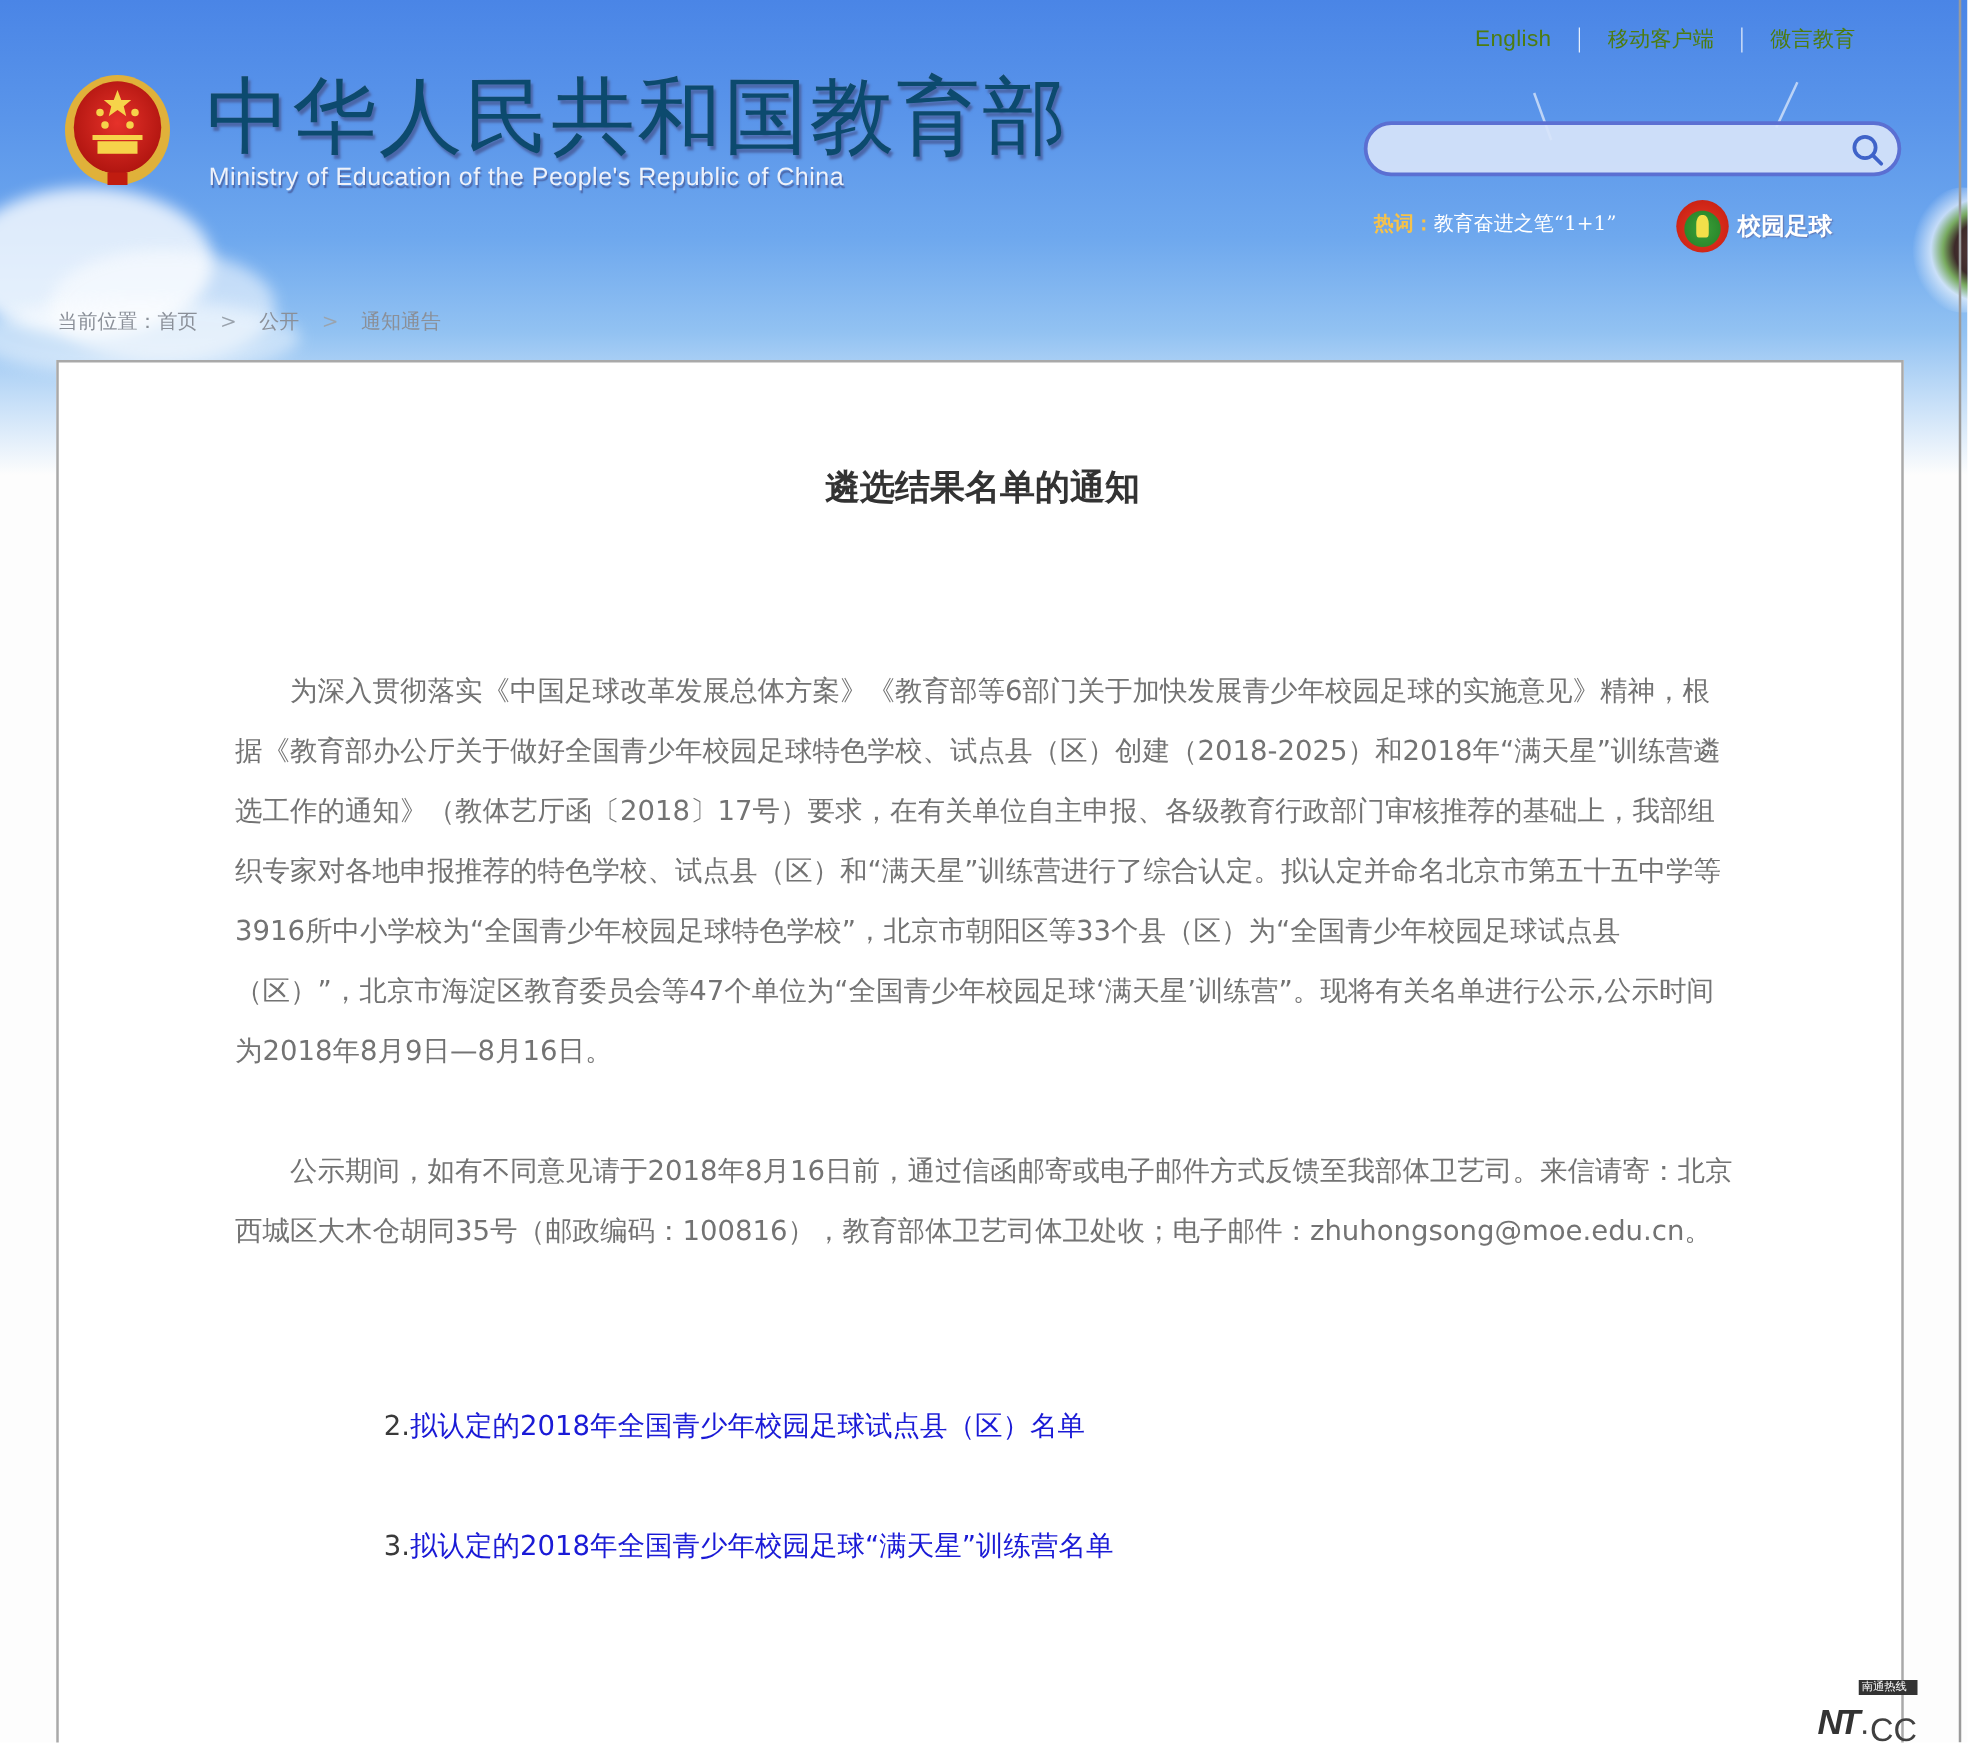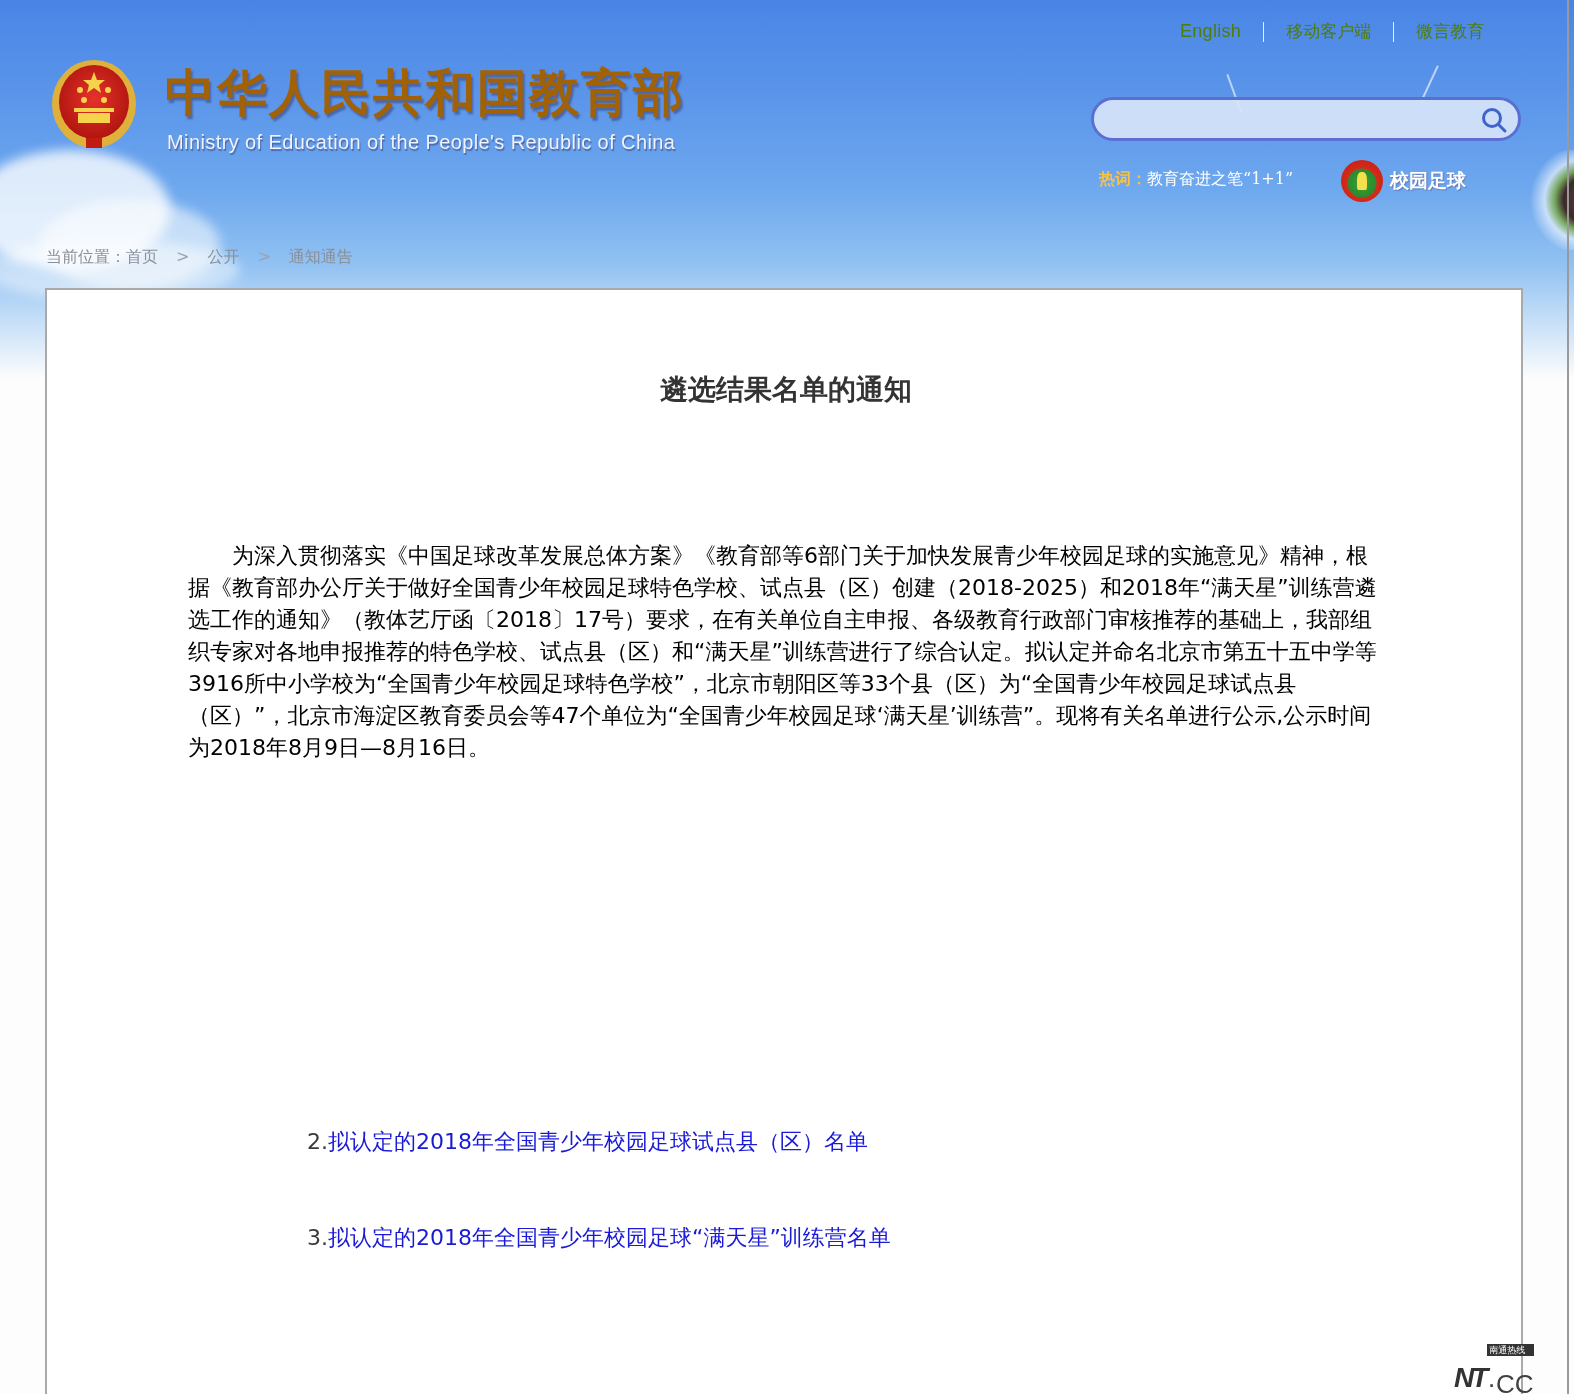--- a/index.html
+++ b/index.html
@@ -14,22 +14,22 @@
     z-index: 0;
   }
   .cloud { position: absolute; border-radius: 50%; background: rgba(255,255,255,0.78); filter: blur(6px); z-index: 1; }
   .right-edge-line { position: absolute; left: 1567px; top: 0; width: 2px; height: 1394px; background: #9a9a9a; z-index: 5; }
 
   .emblem {
     position: absolute; left: 50px; top: 58px; width: 88px; height: 96px; z-index: 3;
   }
   .site-title-cn {
     position: absolute; left: 165px; top: 60px; z-index: 3;
-    font-family: "DejaVu Sans", sans-serif; font-weight: bold;
-    font-size: 50px; letter-spacing: 2px; color: #a16207;
+    font-family: "DejaVu Sans", sans-serif; font-weight: normal;
+    font-size: 67px; letter-spacing: 2px; color: #0c4a6e;
     text-shadow: 2px 3px 2px #4b66a8, 0 0 1px #7a8fc5;
     line-height: 66px; white-space: nowrap;
   }
   .site-title-en {
     position: absolute; left: 167px; top: 131px; z-index: 3;
     font-family: "Liberation Sans", sans-serif; font-weight: normal;
     font-size: 20px; color: #eef2fa; letter-spacing: 0.4px;
     text-shadow: 1px 2px 1px #4b66a8; white-space: nowrap;
   }
 
@@ -74,22 +74,22 @@
 
   .card {
     position: absolute; left: 45px; top: 288px; width: 1478px; height: 1120px; z-index: 4;
     background: #ffffff; border: 2px solid #a9a9a9; box-sizing: border-box;
   }
   .article-title {
     position: absolute; left: 100px; top: 76px; width: 1278px; text-align: center;
     font-weight: bold; font-size: 28px; line-height: 48px; color: #333;
   }
   .article-body {
-    position: absolute; left: 141px; top: 250px; width: 1200px;
-    font-size: 22px; line-height: 32px; color: #000000;
+    position: absolute; left: 141px; top: 240px; width: 1200px;
+    font-size: 22px; line-height: 48px; color: #737373;
   }
   .article-body p { margin: 0; text-indent: 2em; }
   .article-body p.gap { margin-top: 48px; }
   .attachments { position: absolute; left: 188px; top: 828px; font-size: 22px; line-height: 48px; color: #3a3a3a; }
   .attach-row { height: 96px; white-space: nowrap; }
   .attach-row .prefix { display: inline-block; width: 72px; color: #3a3a3a; }
   .attach-row .num { color: #3a3a3a; }
   .attach-row a { color: #1a1ad6; text-decoration: none; }
 
   .watermark { position: absolute; left: 1454px; top: 1344px; z-index: 6; display: flex; align-items: flex-end; }
@@ -161,20 +161,21 @@
   <span>当前位置：</span><a href="#">首页</a><span class="gt">&gt;</span><a href="#">公开</a><span class="gt">&gt;</span><a href="#">通知通告</a>
 </div>
 
 <div class="card">
   <div class="article-title">
     <div>遴选结果名单的通知</div>
   </div>
 
   <div class="article-body">
     <p>为深入贯彻落实《中国足球改革发展总体方案》《教育部等6部门关于加快发展青少年校园足球的实施意见》精神，根据《教育部办公厅关于做好全国青少年校园足球特色学校、试点县（区）创建（2018-2025）和2018年“满天星”训练营遴选工作的通知》（教体艺厅函〔2018〕17号）要求，在有关单位自主申报、各级教育行政部门审核推荐的基础上，我部组织专家对各地申报推荐的特色学校、试点县（区）和“满天星”训练营进行了综合认定。拟认定并命名北京市第五十五中学等3916所中小学校为“全国青少年校园足球特色学校”，北京市朝阳区等33个县（区）为“全国青少年校园足球试点县（区）”，北京市海淀区教育委员会等47个单位为“全国青少年校园足球‘满天星’训练营”。现将有关名单进行公示,公示时间为2018年8月9日—8月16日。</p>
+    <p class="gap">公示期间，如有不同意见请于2018年8月16日前，通过信函邮寄或电子邮件方式反馈至我部体卫艺司。来信请寄：北京西城区大木仓胡同35号（邮政编码：100816），教育部体卫艺司体卫处收；电子邮件：zhuhongsong@moe.edu.cn。</p>
   </div>
 
   <div class="attachments">
     <div class="attach-row">
       <span class="prefix"></span><span class="num">2.</span><a href="#">拟认定的2018年全国青少年校园足球试点县（区）名单</a>
     </div>
     <div class="attach-row">
       <span class="prefix"></span><span class="num">3.</span><a href="#">拟认定的2018年全国青少年校园足球“满天星”训练营名单</a>
     </div>
   </div>

